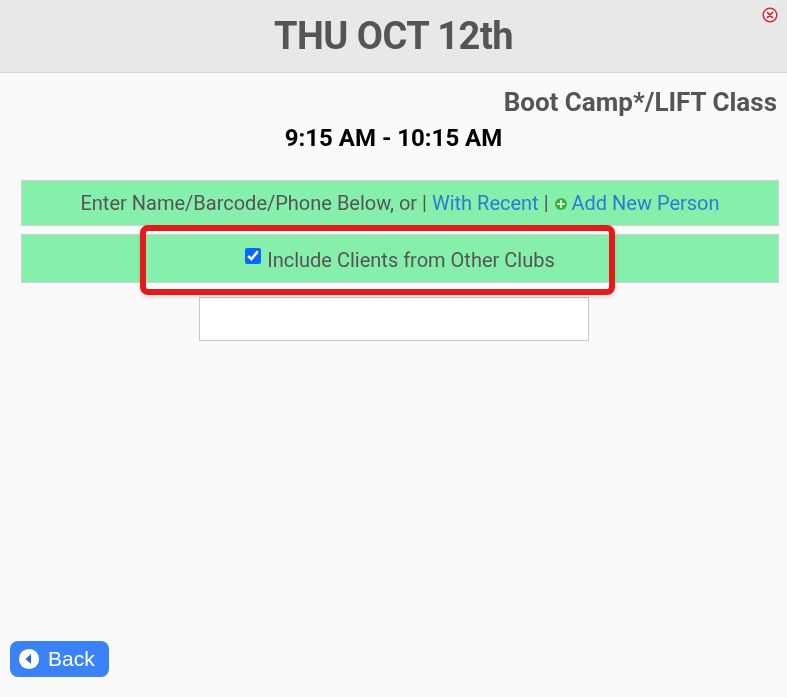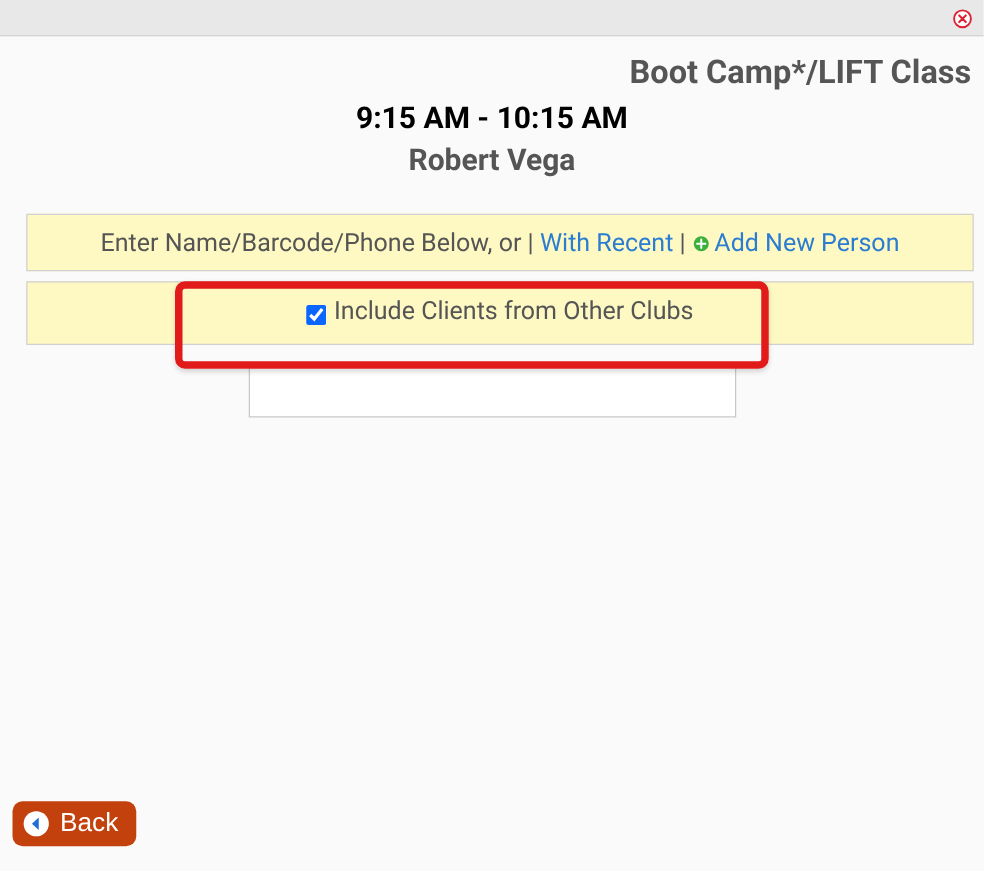--- a/index.html
+++ b/index.html
@@ -55,21 +55,21 @@
     .subheader .instructor {
       font-size: 24px;
       font-weight: 700;
       color: #555;
       line-height: 1.35;
       margin-top: 2px;
     }
     .row-box {
       margin: 8px 8px 8px 21px;
       padding: 10px 8px;
-      background: #fef9c3;
+      background: #86efac;
       border: 1px solid #d0d0d0;
       text-align: center;
       font-size: 20px;
       color: #555;
     }
     .row-box a {
       color: #2a7dd1;
       text-decoration: none;
       cursor: pointer;
     }
@@ -89,21 +89,21 @@
       width: 475px;
       height: 70px;
       border: 6px solid #e11a1a;
       border-radius: 8px;
       pointer-events: none;
       box-shadow: 0 2px 4px rgba(0,0,0,0.15);
     }
 
     .chk-label {
       display: inline-flex;
-      align-items: flex-end;
+      align-items: flex-start;
       gap: 6px;
       font-size: 20px;
       color: #555;
       cursor: pointer;
     }
     .chk-label input[type="checkbox"]{
       width: 16px;
       height: 16px;
       accent-color: #0a66ff;
       cursor: pointer;
@@ -122,46 +122,46 @@
       padding: 6px 10px;
     }
 
     .back-btn {
       position: absolute;
       left: 10px;
       bottom: 20px;
       display: inline-flex;
       align-items: center;
       gap: 8px;
-      background: #c2410c;
+      background: #3b82f6;
       color: #fff;
       font-size: 21px;
       padding: 6px 14px 6px 8px;
       border: none;
       border-radius: 8px;
       cursor: pointer;
     }
     .back-btn .arrow-icon svg { width: 22px; height:22px; display:block; }
   </style>
 </head>
 <body>
 
 <div class="header-bar">
   <span class="close-btn">
     <svg viewBox="0 0 24 24">
       <circle cx="12" cy="12" r="9" fill="#fff" stroke="#d23" stroke-width="2"></circle>
       <path d="M8.5 8.5 L15.5 15.5 M15.5 8.5 L8.5 15.5" stroke="#d23" stroke-width="2.2" stroke-linecap="round"></path>
     </svg>
   </span>
+  <div class="date-title">THU OCT 12th</div>
 </div>
 
 <div class="subheader">
   <div class="class-name">Boot Camp*/LIFT Class</div>
   <div class="class-time">9:15 AM - 10:15 AM</div>
-  <div class="instructor">Robert Vega</div>
 </div>
 
 <div class="row-box">
   <span>Enter Name/Barcode/Phone Below, or</span>
   <span class="sep"> | </span>
   <a>With Recent</a>
   <span class="sep"> | </span>
   <span class="plus-icon">
     <svg viewBox="0 0 24 24">
       <circle cx="12" cy="12" r="9" fill="#3bb13b"></circle>

